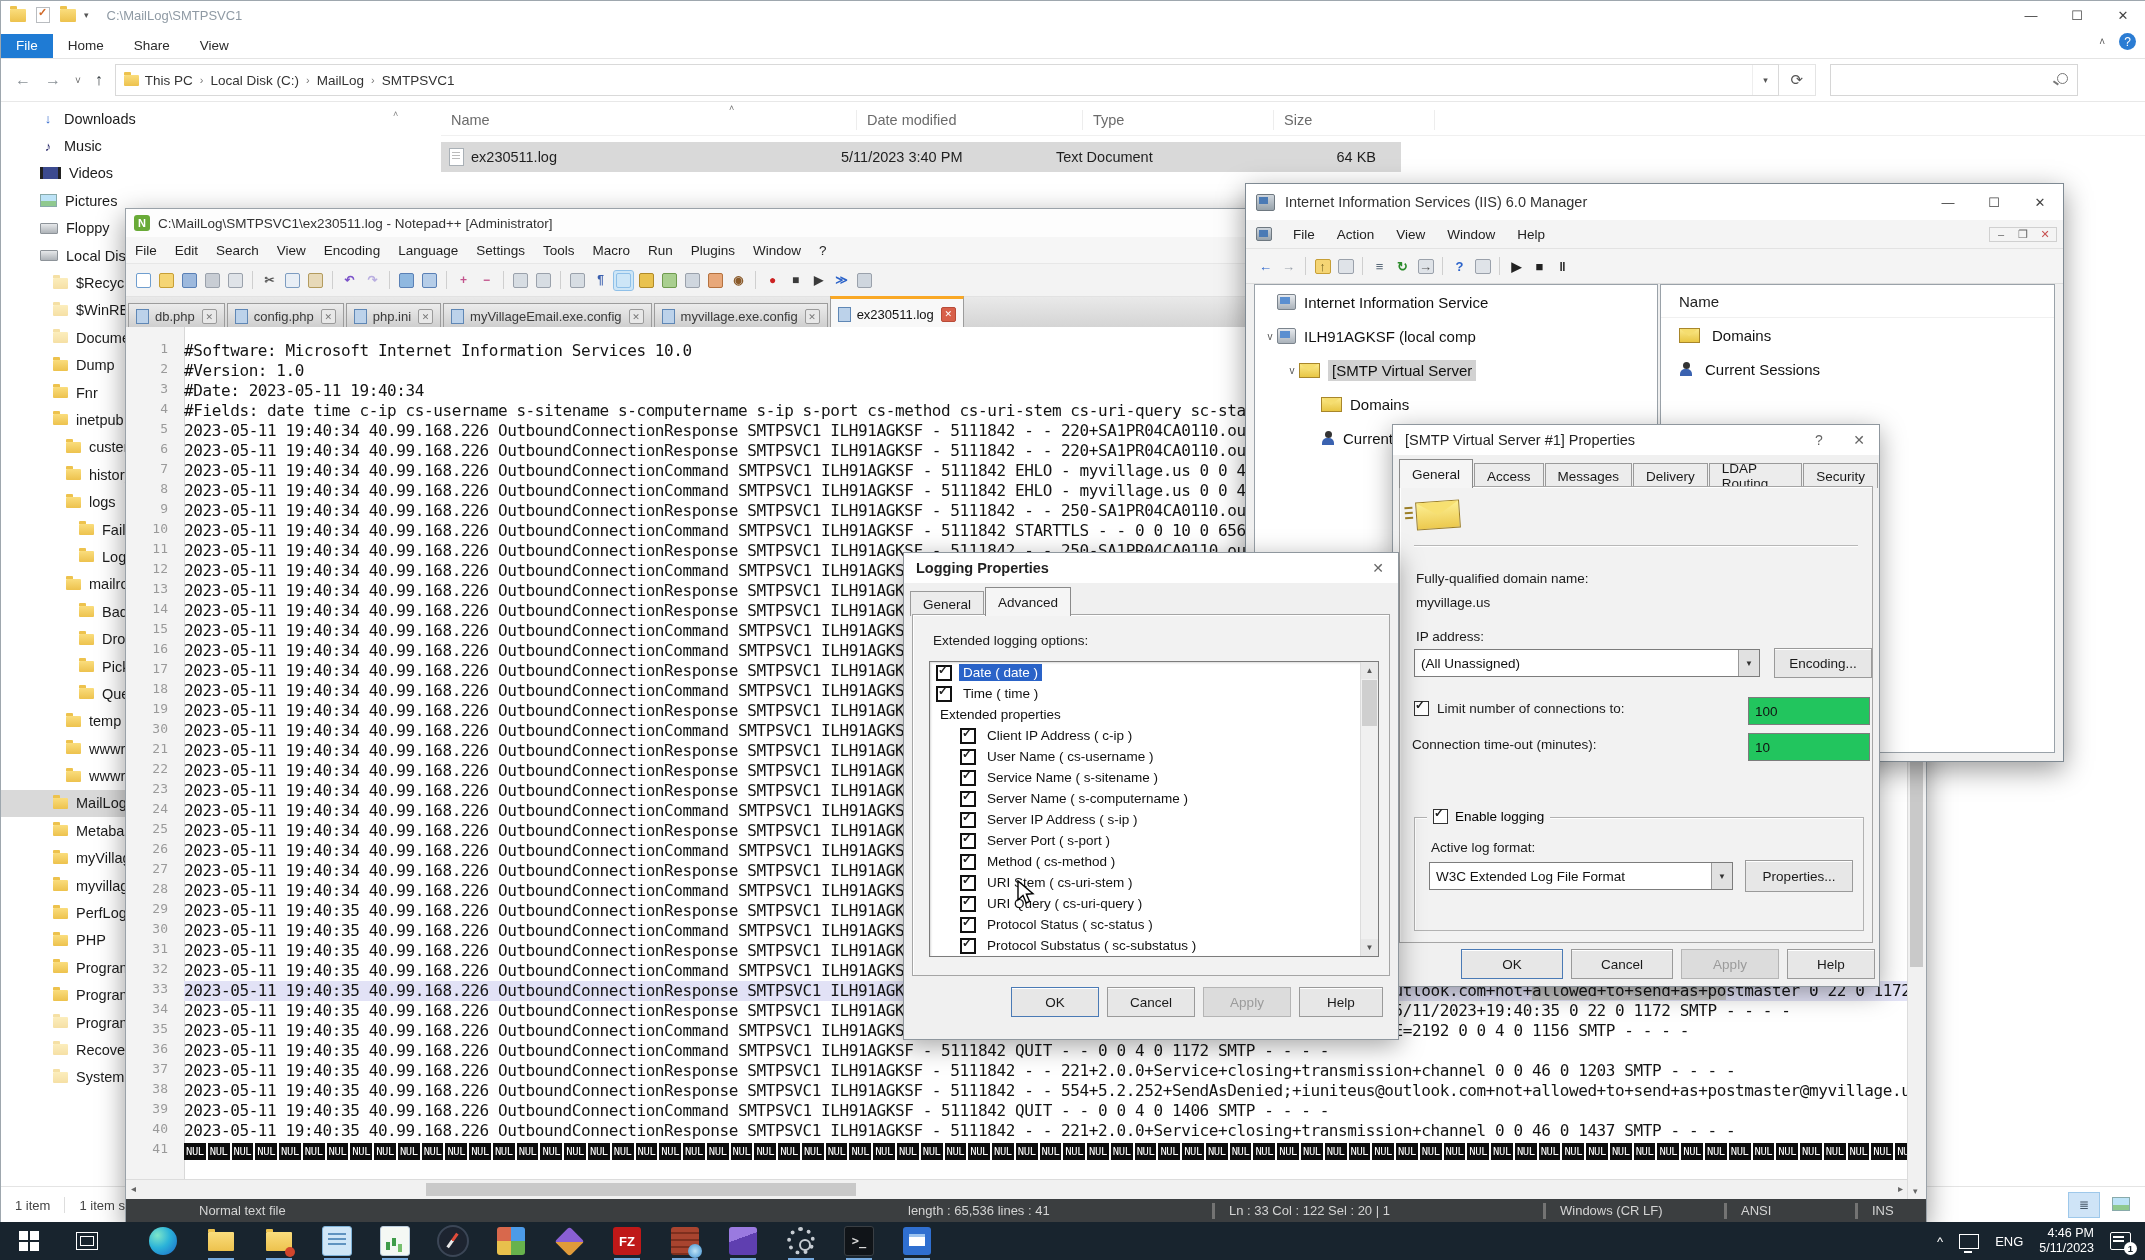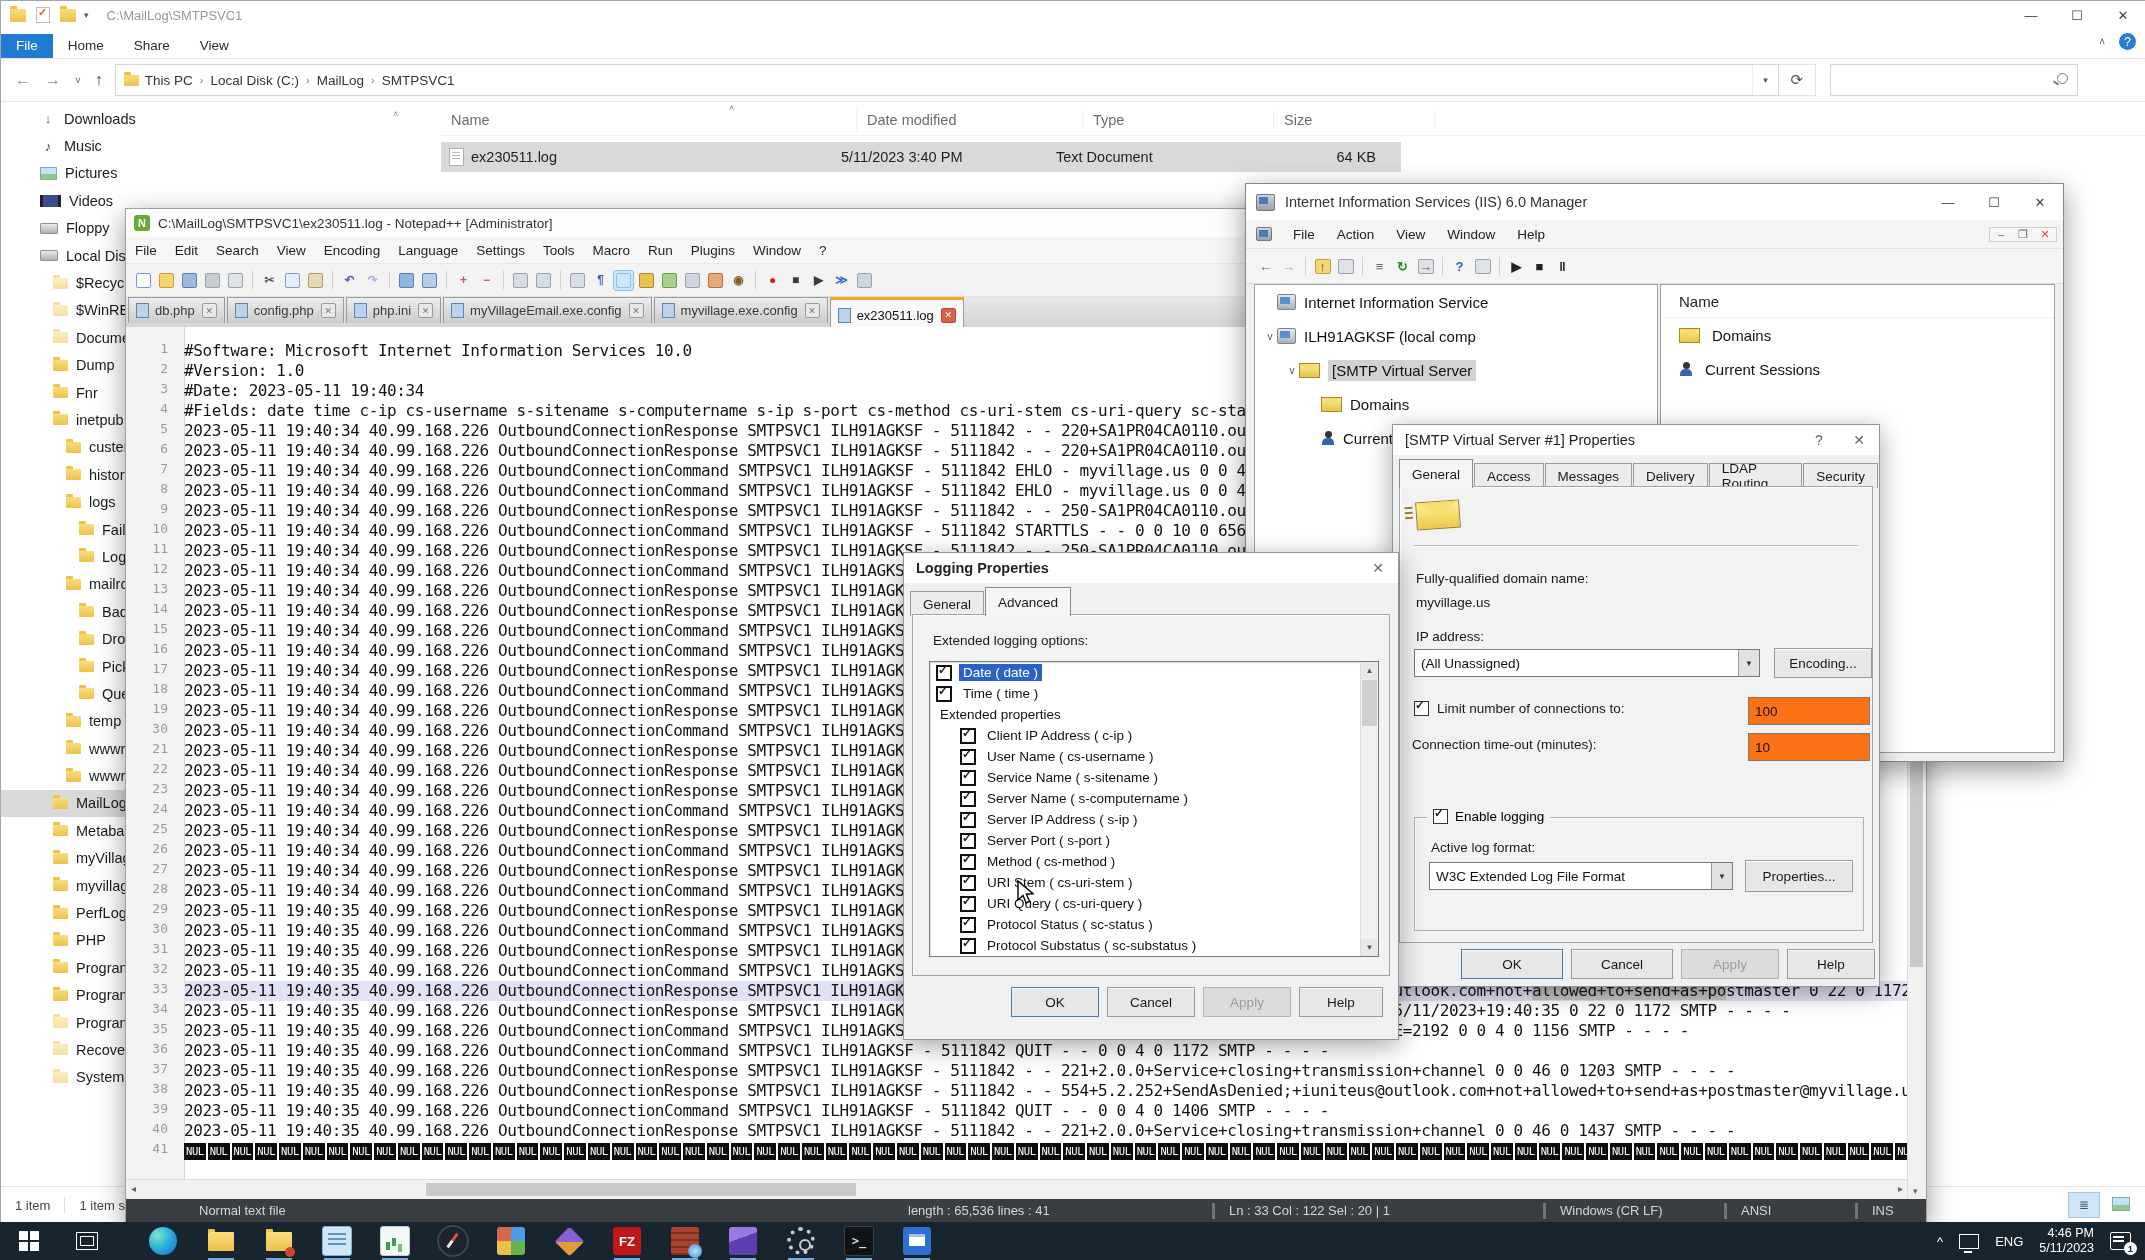--- a/index.html
+++ b/index.html
@@ -8,21 +8,21 @@
   
   .win{position:absolute;background:#f0f0f0;border:1px solid #8f979e;box-shadow:0 6px 24px rgba(0,0,0,.35);}
   .dlg-title{height:30px;background:#fff;display:flex;align-items:center;font-size:14.5px;color:#222;}
   .dlg-title .t{flex:1;padding-left:12px;}
   .dlg-title .tbtn{width:40px;text-align:center;color:#666;font-size:14px;cursor:default;}
   
   .btn{position:absolute;height:28px;background:#e7e7e7;border:1px solid #9a9a9a;font-size:13.5px;color:#1a1a1a;
     display:flex;align-items:center;justify-content:center;box-shadow:inset 0 1px 0 #fff;}
   .btn.def{border:1px solid #4a7ab5;}
   .btn.dis{color:#9b9b9b;background:#dcdcdc;border-color:#b5b5b5;box-shadow:none;}
-  .tin{position:absolute;background:#f97316;border:1px solid #7c7c7c;font-size:13.5px;color:#111;
+  .tin{position:absolute;background:#22c55e;border:1px solid #7c7c7c;font-size:13.5px;color:#111;
     display:flex;align-items:center;padding-left:6px;}
   .combo{position:absolute;background:#fff;border:1px solid #7c7c7c;font-size:13.5px;color:#111;
     display:flex;align-items:center;}
   .combo .cv{flex:1;padding-left:6px;white-space:nowrap;overflow:hidden;}
   .combo .ca{width:20px;align-self:stretch;background:#e1e1e1;border-left:1px solid #999;
     display:flex;align-items:center;justify-content:center;font-size:8px;color:#333;}
   .cb{display:inline-block;width:13px;height:13px;background:#fff;border:1px solid #333;position:relative;flex:none;}
   .cb.hv{border:2px solid #111;width:12px;height:12px;}
   .cb .ck{position:absolute;left:0px;top:-4px;font-size:12px;font-weight:bold;color:#222;}
   
@@ -86,21 +86,21 @@
   #npp{left:125px;top:208px;width:1800px;height:1014px;background:#f0f0f0;border:1px solid #9aa2a9;box-shadow:0 8px 26px rgba(0,0,0,.4);}
   #npp-title{height:28px;background:#fdfdfd;display:flex;align-items:center;font-size:13.5px;color:#333;}
   .npp-ic{width:16px;height:16px;background:#69aa37;border-radius:3px;margin:0 8px 0 8px;color:#fff;font-size:11px;font-weight:bold;
     display:flex;align-items:center;justify-content:center;}
   #npp-menu{height:26px;background:#f6f6f6;display:flex;align-items:center;font-size:13.5px;color:#1f1f1f;}
   #npp-menu span{padding:0 9px;}
   #npp-toolbar{height:32px;background:#f3f3f3;display:flex;align-items:center;padding-left:6px;border-top:1px solid #e7e7e7;border-bottom:1px solid #e2e2e2;}
   .tbico{width:19px;height:19px;margin:0 2px;border-radius:2px;display:flex;align-items:center;justify-content:center;font-size:12px;}
   .tbico.pressed{background:#cde6f7;outline:1px solid #8fc0e8;}
   .tbsep{width:1px;height:18px;background:#cfcfcf;margin:0 5px;}
-  #npp-tabs{height:32px;background:linear-gradient(#e9e9e9,#d3d3d3);display:flex;align-items:flex-start;padding-left:2px;border-bottom:1px solid #b9b9b9;}
+  #npp-tabs{height:32px;background:linear-gradient(#e9e9e9,#d3d3d3);display:flex;align-items:flex-end;padding-left:2px;border-bottom:1px solid #b9b9b9;}
   .ntab{height:25px;display:flex;align-items:center;background:linear-gradient(#ececec,#cccccc);border:1px solid #9c9c9c;border-bottom:none;
     margin-right:2px;padding:0 7px;font-size:13px;color:#3a3a3a;white-space:nowrap;}
   .ntab .tdoc{width:11px;height:13px;background:#bcd2ea;border:1px solid #5f87b5;margin-right:6px;}
   .ntab .tx{margin-left:7px;width:13px;height:13px;border:1px solid #9a9a9a;border-radius:2px;font-size:9px;color:#777;
     display:flex;align-items:center;justify-content:center;background:#e8e8e8;}
   .ntab.active{height:30px;background:#f8f8f8;border-top:3px solid #f9a825;color:#111;}
   .ntab.active .tx{background:#d8604a;border-color:#b84b38;color:#fff;}
   #npp-edit{position:absolute;left:0;top:118px;right:0;height:852px;background:#fff;overflow:hidden;}
   #gutter{position:absolute;left:0;top:0;width:58px;height:100%;background:#f3f3f3;border-right:1px solid #d8d8d8;}
   #gutter .gn{height:20px;line-height:20px;text-align:right;padding-right:16px;font:13px "DejaVu Sans Mono",monospace;color:#9a9a9a;}
@@ -267,26 +267,26 @@
   <div id="exp-side">
       <div class="sitem" style="padding-left: 39px;">
         <span class="sic glyph" style="color: rgb(42, 98, 201); font-weight: bold;">↓</span>
         <span>Downloads</span>
       </div>
       <div class="sitem" style="padding-left: 39px;">
         <span class="sic glyph" style="color: rgb(42, 42, 106);">♪</span>
         <span>Music</span>
       </div>
       <div class="sitem" style="padding-left: 39px;">
+        <span class="sic film"></span>
+        <span>Videos</span>
+      </div>
+      <div class="sitem" style="padding-left: 39px;">
         <span class="sic pic"></span>
         <span>Pictures</span>
-      </div>
-      <div class="sitem" style="padding-left: 39px;">
-        <span class="sic film"></span>
-        <span>Videos</span>
       </div>
       <div class="sitem" style="padding-left: 39px;">
         <span class="sic drive"></span>
         <span>Floppy</span>
       </div>
       <div class="sitem" style="padding-left: 39px;">
         <span class="sic drive"></span>
         <span>Local Disk (C:)</span>
       </div>
       <div class="sitem" style="padding-left: 52px;">

